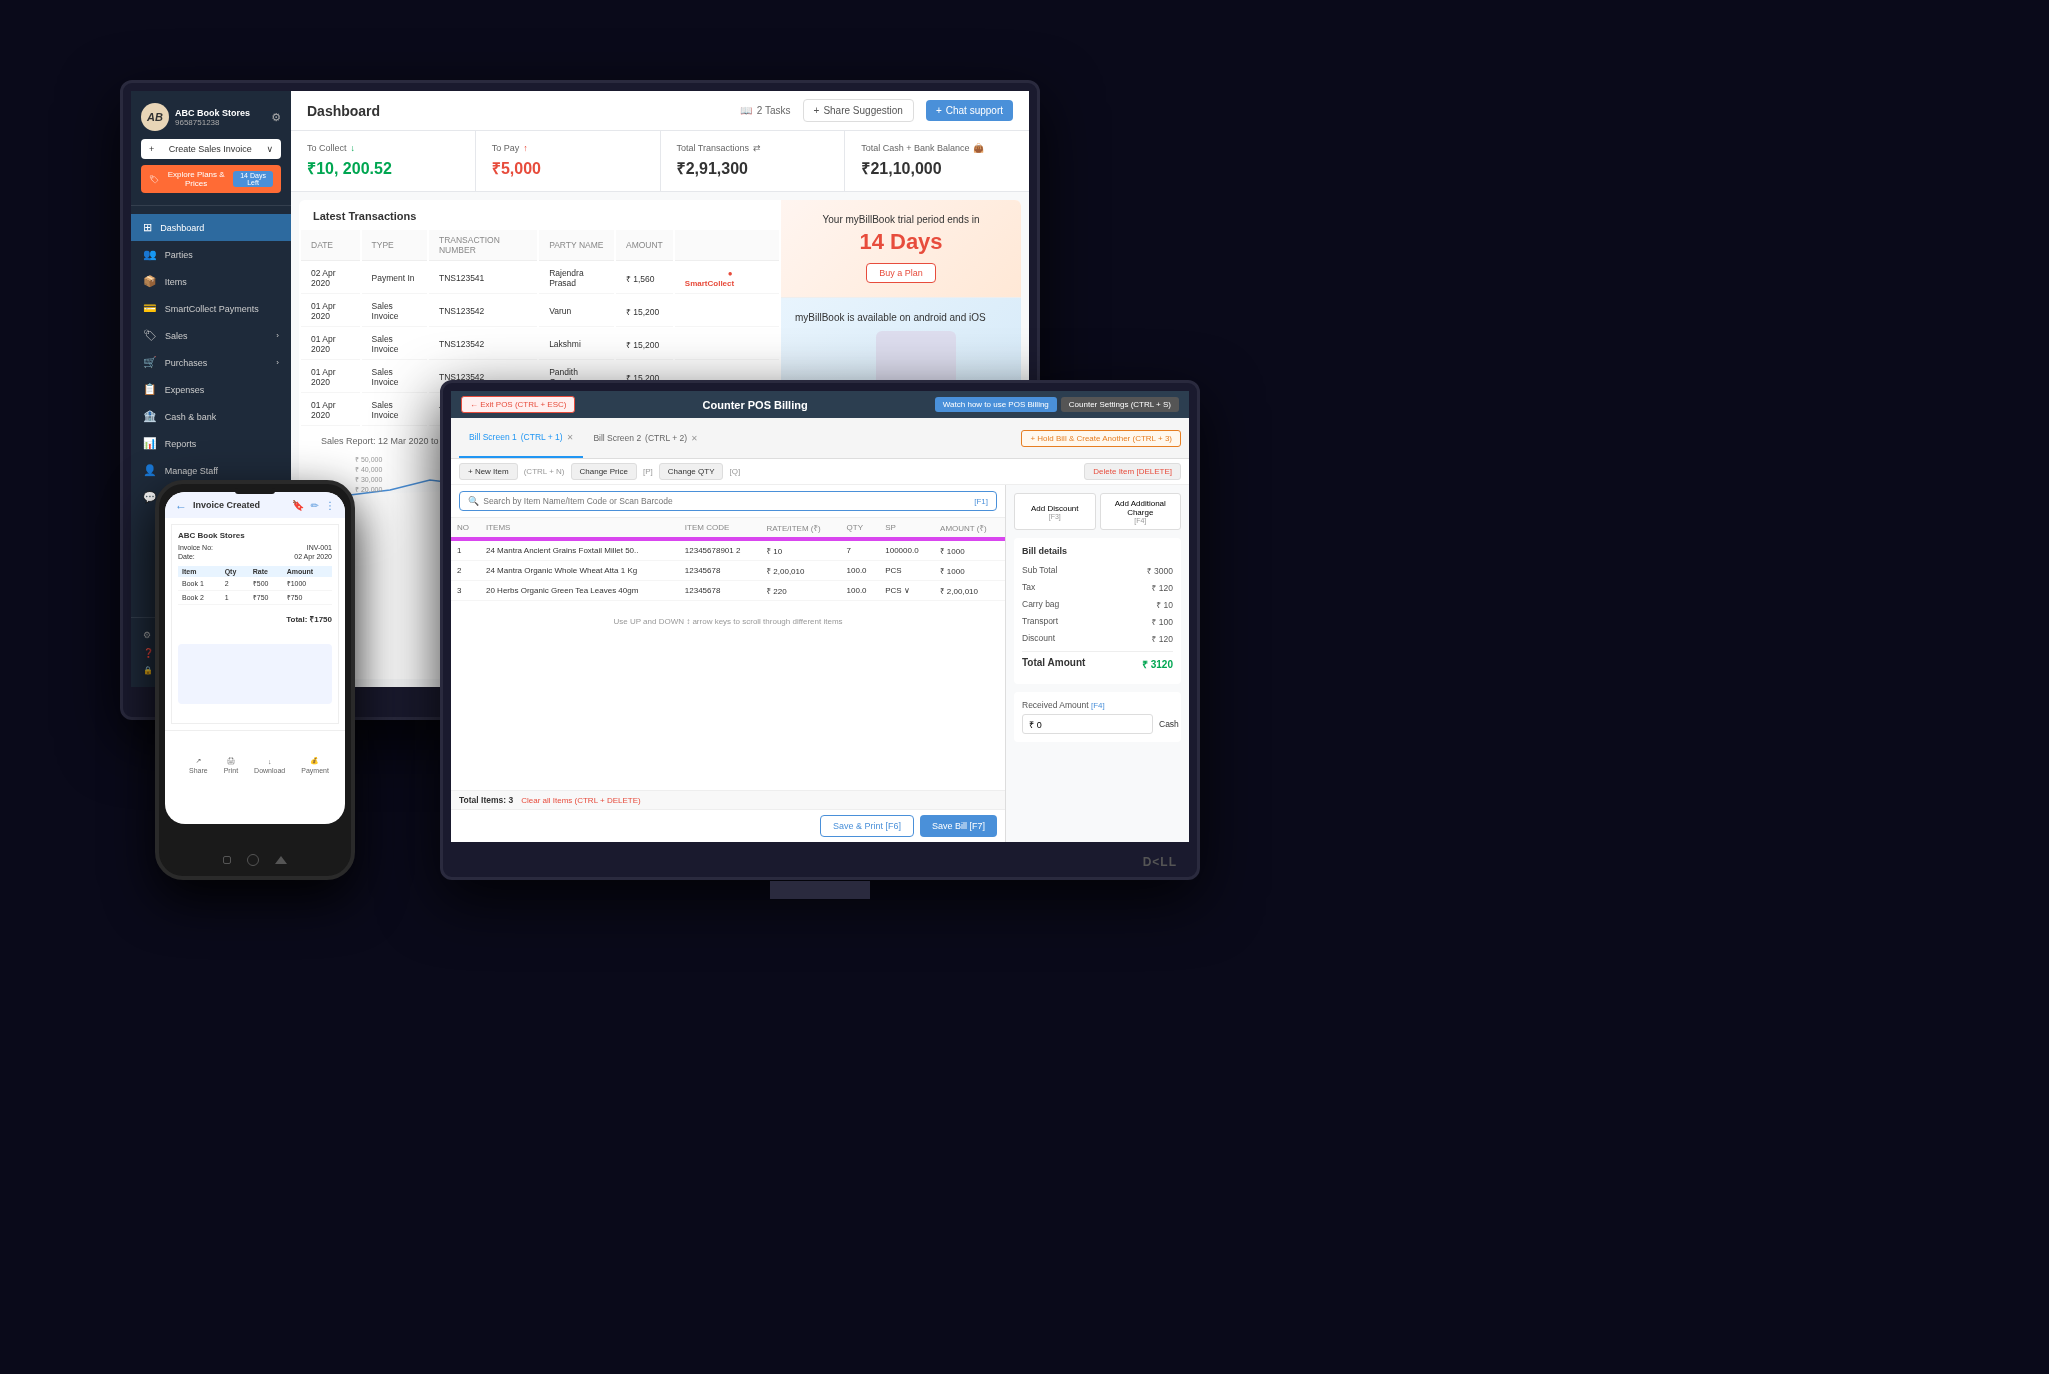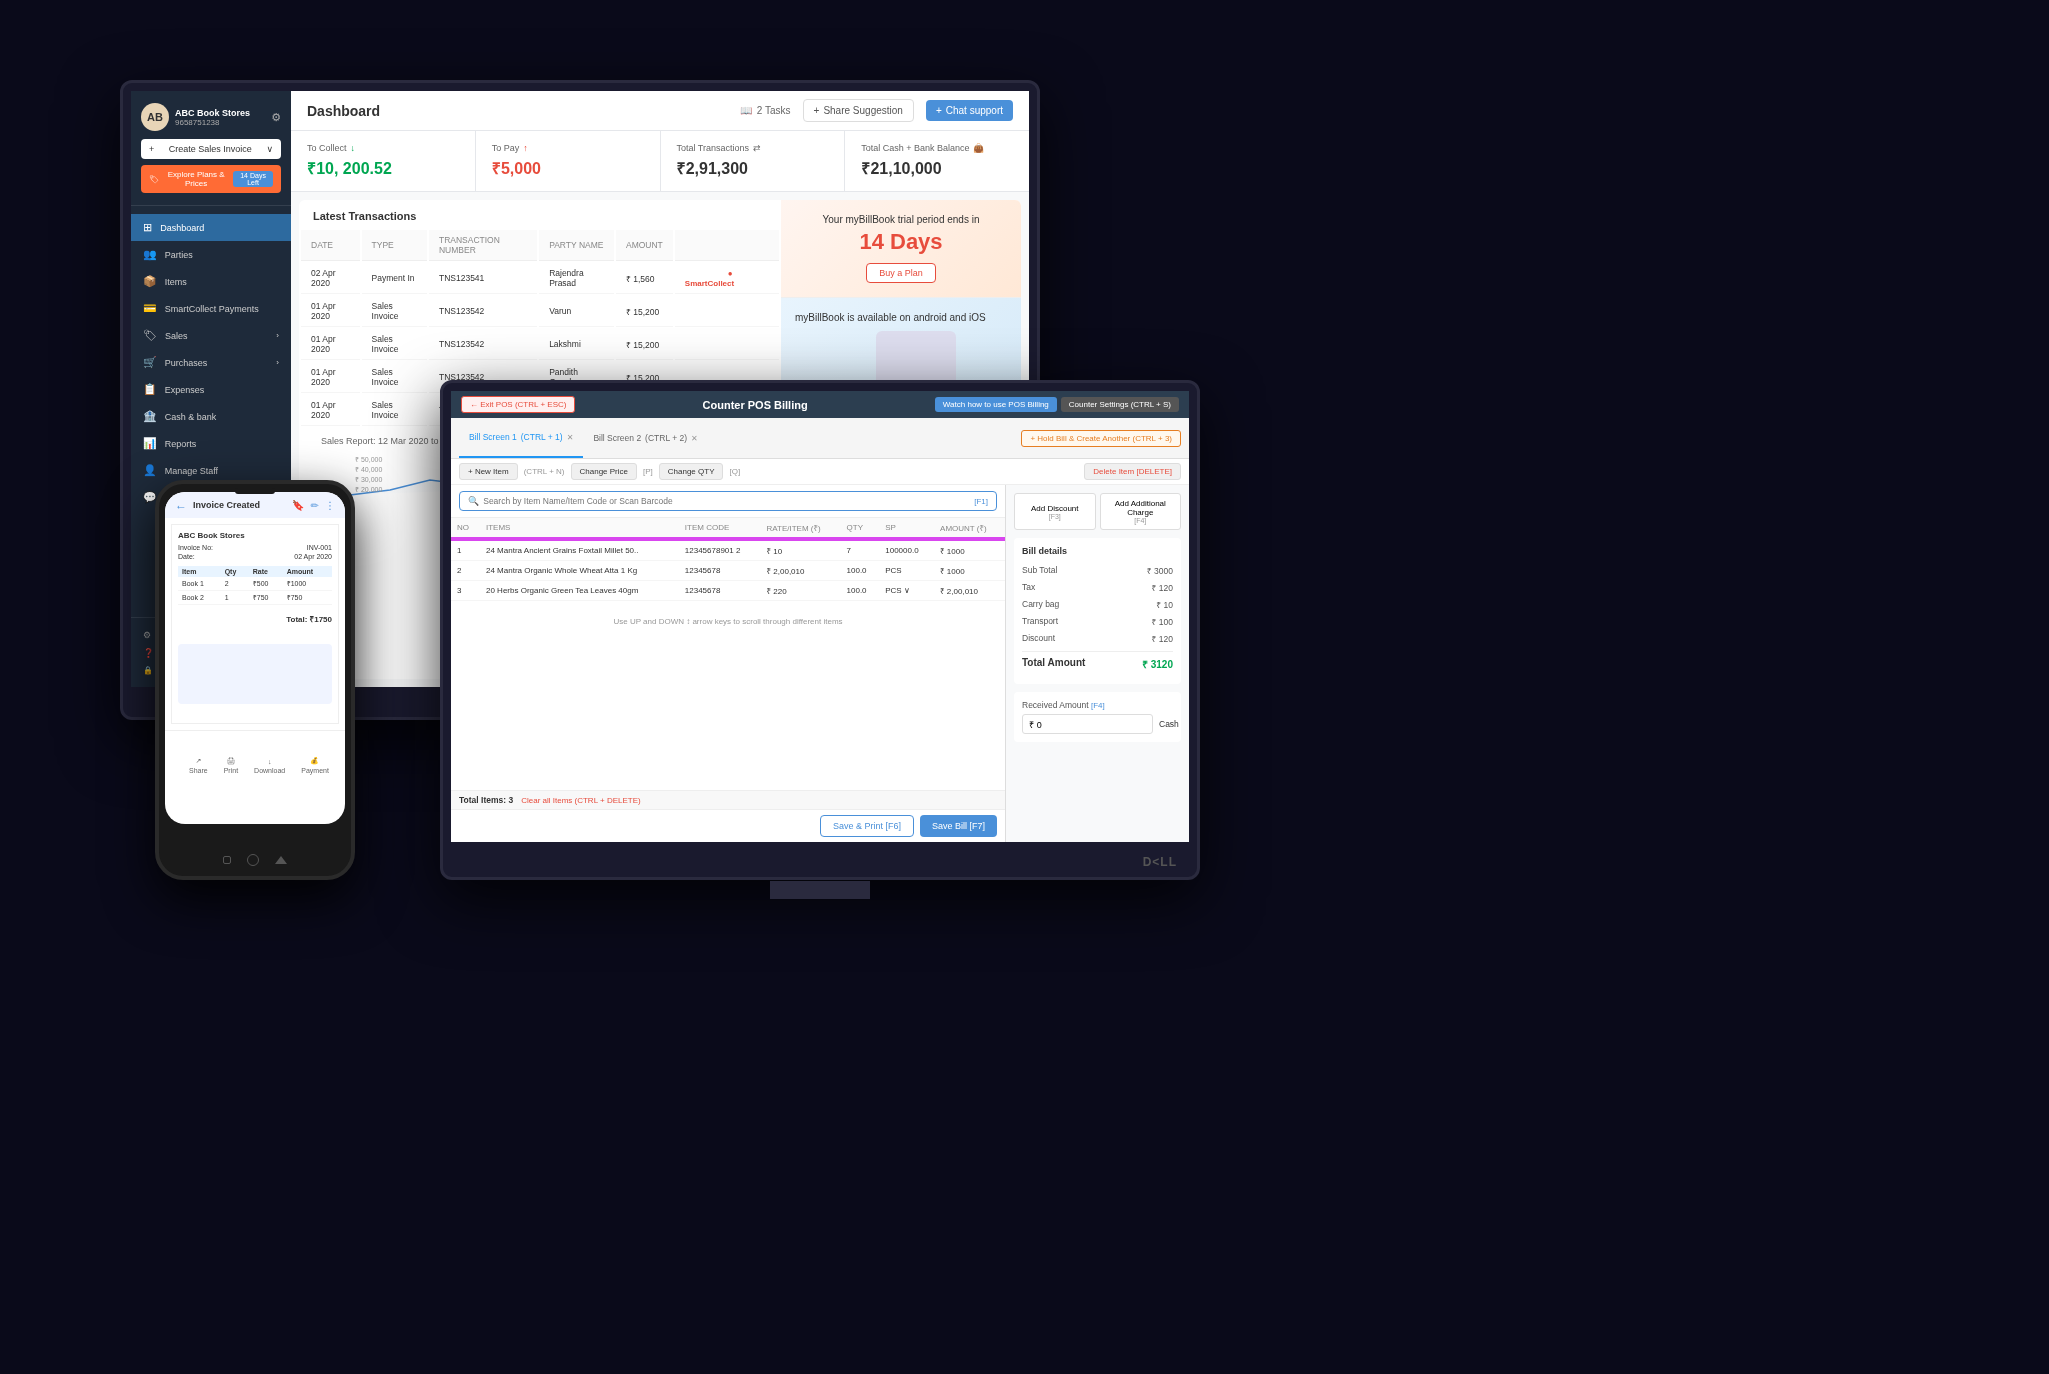--- a/index.html
+++ b/index.html
@@ -58,21 +58,21 @@
       display: flex;
       align-items: center;
       gap: 6px;
       margin-bottom: 8px;
     }
     .user-avatar {
       width: 28px; height: 28px;
       border-radius: 50%;
       background: #e8d5b7;
       display: flex; align-items: center; justify-content: center;
-      font-size: 11px; color: #333; font-weight: bold;
+      font-size: 11px; color: #333; font-weight: bold; font-style: italic;
     }
     .user-info { flex: 1; }
     .user-name { font-size: 9px; color: #fff; font-weight: 600; }
     .user-phone { font-size: 8px; color: #aaa; }
     .gear-btn { color: #aaa; font-size: 11px; cursor: pointer; }
     .create-btn {
       display: flex; align-items: center; justify-content: space-between;
       background: #fff;
       border: none;
       border-radius: 4px;

